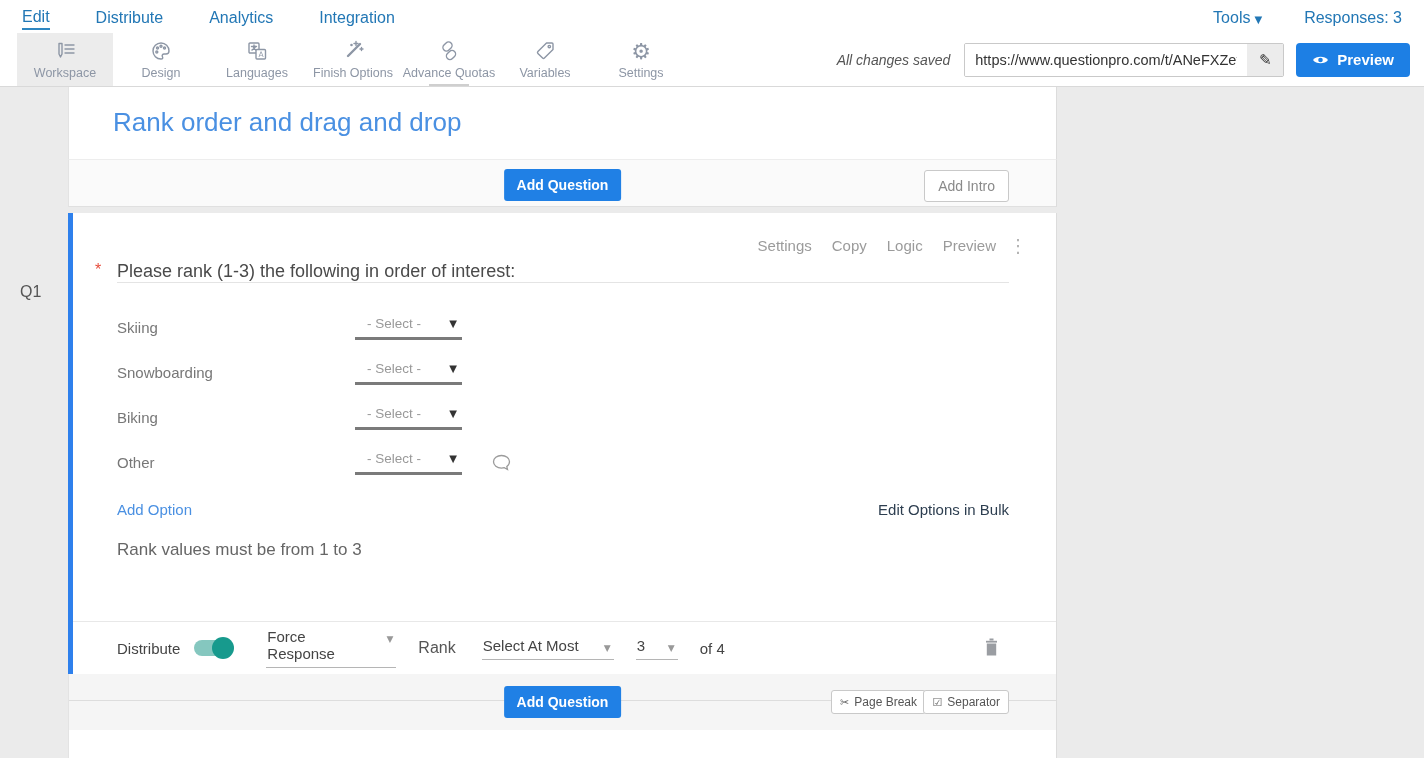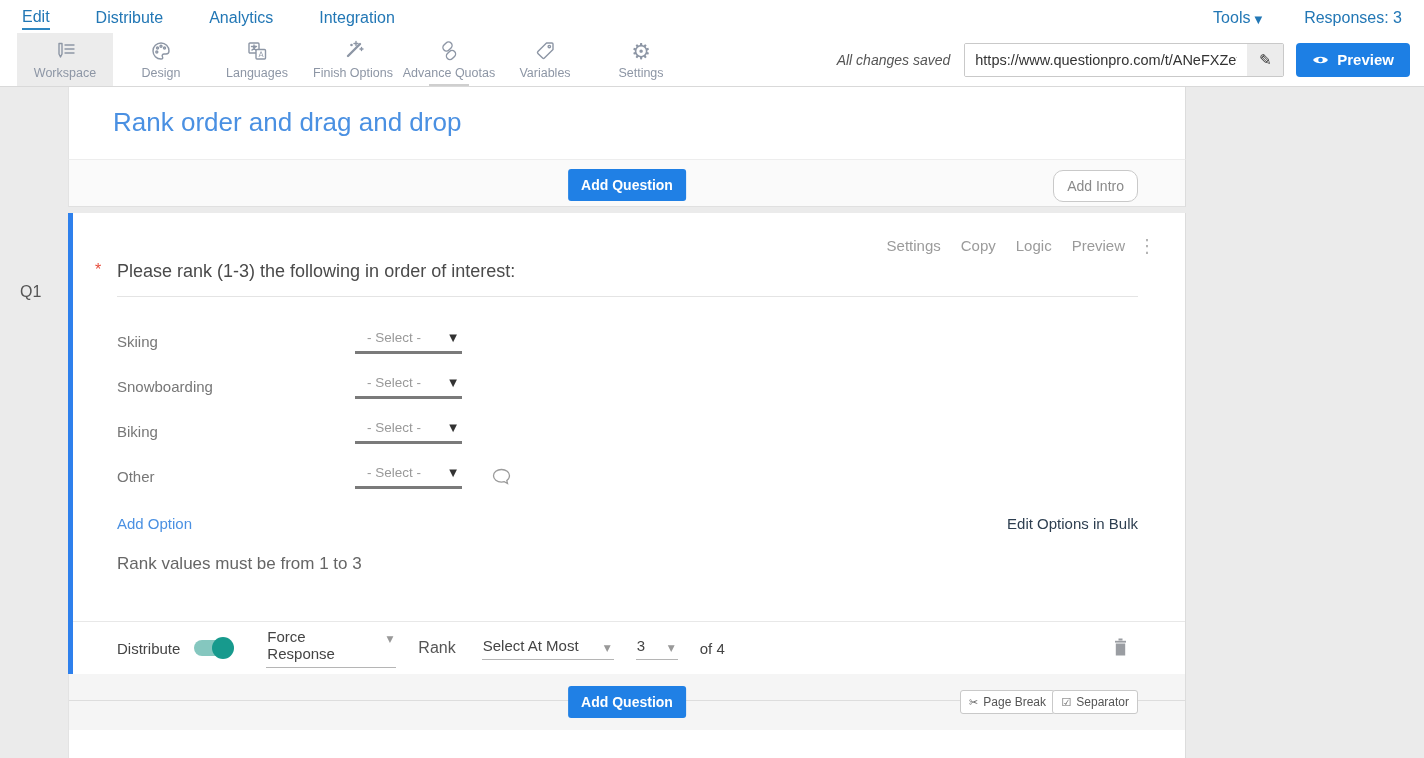--- a/index.html
+++ b/index.html
@@ -33,49 +33,49 @@
     background:#fff; border-radius:2px; overflow:hidden; }
   .url-input { width:282px; border:none; outline:none; font-size:14.5px; color:#333;
     padding:0 10px; font-family:"Liberation Sans", sans-serif; }
   .url-edit { width:36px; background:#ececec; display:flex; align-items:center;
     justify-content:center; font-size:15px; color:#333; cursor:pointer; }
   .preview-btn { height:34px; background:#1d7fe4; color:#fff; border:none; border-radius:4px;
     font-size:15px; font-weight:bold; padding:0 16px; display:flex; align-items:center;
     gap:8px; cursor:pointer; font-family:"Liberation Sans", sans-serif; }
 
   
-  .main-col { position:absolute; top:87px; left:68px; width:1118px; bottom:0;
+  .main-col { position:absolute; top:87px; left:68px; width:989px; bottom:0;
     display:flex; flex-direction:column; }
   .q-index { position:absolute; top:283px; left:20px; font-size:16px; color:#555; }
 
   .title-card { height:73px; background:#fff; border-right:1px solid #dcdcdc;
     border-left:1px solid #e3e3e3; border-bottom:1px solid #ededed; padding:20px 0 0 44px; }
   .survey-title { font-size:26px; color:#4a90e2; font-weight:400; }
 
   .strip1 { height:47px; background:#fafafa; border-right:1px solid #dcdcdc;
     border-left:1px solid #e3e3e3; border-bottom:1px solid #e0e0e0; position:relative; }
   .btn-blue { background:#2080e5; color:#fff; border:none; border-radius:3px;
     font-weight:bold; font-size:14px; padding:8px 13px; cursor:pointer;
     font-family:"Liberation Sans", sans-serif; }
   .strip1 .btn-blue { position:absolute; left:50%; transform:translateX(-50%); top:9px; }
-  .btn-ghost { background:#fff; color:#8a8a8a; border:1px solid #c9c9c9; border-radius:10px;
+  .btn-ghost { background:#fff; color:#8a8a8a; border:1px solid #c9c9c9; border-radius:3px;
     font-size:14px; padding:7px 13px; cursor:pointer; font-family:"Liberation Sans", sans-serif; }
   .strip1 .btn-ghost { position:absolute; right:47px; top:10px; }
 
   .gap { height:6px; }
 
   .q-card { height:461px; background:#fff; border-left:5px solid #2e80ec;
     border-right:1px solid #dcdcdc; position:relative; padding:22px 0 0 44px; }
   .q-menu { position:absolute; top:24px; right:60px; display:flex; gap:20px; align-items:center; }
   .q-menu-link { font-size:15px; color:#9b9b9b; cursor:pointer; }
   .kebab { position:absolute; top:22px; right:28px; color:#b0b0b0; font-size:18px;
     letter-spacing:1px; cursor:pointer; }
   .q-text-row { margin-top:26px; display:flex; align-items:flex-start; }
   .req-star { color:#e74c3c; font-size:16px; margin-left:-22px; width:22px; }
-  .q-text-wrap { flex:1; margin-right:47px; border-bottom:1px solid #e4e4e4; padding-bottom:14px; }
+  .q-text-wrap { flex:1; margin-right:47px; border-bottom:1px solid #e4e4e4; padding-bottom:0; }
   .q-text { font-size:18px; color:#4a4a4a; }
 
   .opt-rows { margin-top:22px; }
   .opt-row { height:45px; display:flex; align-items:center; }
   .opt-label { width:238px; font-size:15px; color:#777; }
   .rank-select { width:107px; border-bottom:3px solid #7a7a7a; display:flex;
     justify-content:space-between; align-items:center; padding:0 5px 6px 12px; cursor:pointer; }
   .rank-select .sel-txt { font-size:13.5px; color:#999; }
   .rank-select .sel-caret { font-size:10px; color:#333; }
   .comment-icon { margin-left:30px; cursor:pointer; display:flex; align-items:center; }

